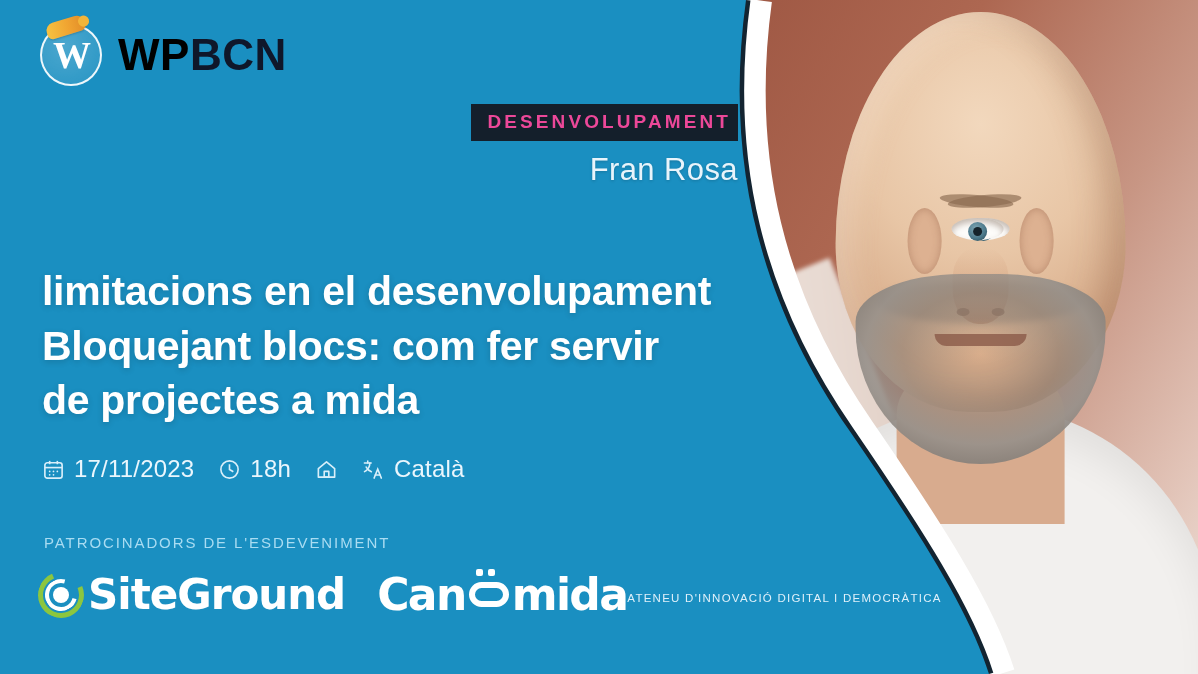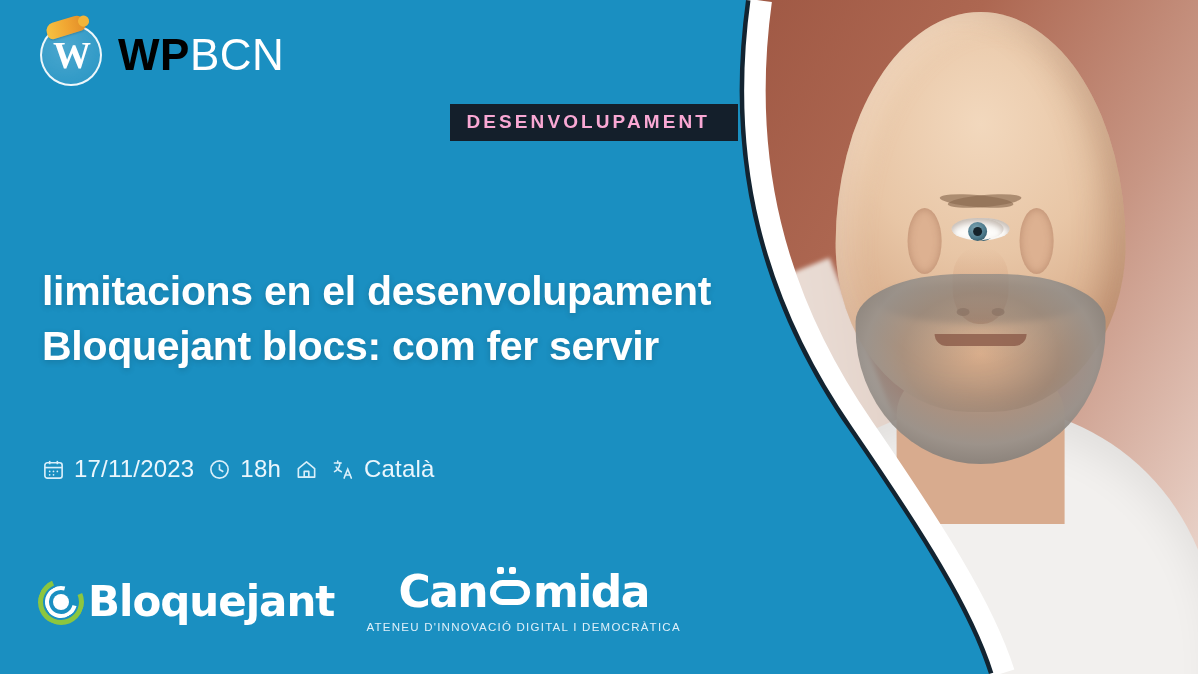--- a/index.html
+++ b/index.html
@@ -94,66 +94,66 @@
   .wp-mark .wglyph{position:absolute;inset:0;display:flex;align-items:center;justify-content:center;
     color:#ffffff;font-weight:bold;font-size:38px;line-height:1;font-family:"Liberation Serif", serif;letter-spacing:-2px;}
   .wp-mark .cap{position:absolute;left:6px;top:-5px;width:40px;height:16px;
     background:linear-gradient(95deg,#f6c342 0%,#f0a431 55%,#e08b28 100%);
     border-radius:12px 14px 10px 8px;transform:rotate(-17deg);
     box-shadow:0 1px 2px rgba(0,0,0,.18);}
   .wp-mark .cap:after{content:"";position:absolute;right:-4px;top:2px;width:11px;height:11px;border-radius:50%;
     background:#f3b539;}
   .wp-wordmark{font-size:44px;line-height:1;letter-spacing:.5px;}
   .wp-wordmark .wp{color:#000000;font-weight:bold;}
-  .wp-wordmark .bcn{color:#ffffff;font-weight:400;}
+  .wp-wordmark .bcn{color:#0f172a;font-weight:700;}
 
   
   .track-badge{
     position:absolute;right:460px;top:104px;
-    background:#141f2b;color:#f9a8d4;
+    background:#141f2b;color:#ec4899;
     font-size:19px;font-weight:bold;letter-spacing:3.1px;
-    padding:7px 28px 8px 16px;white-space:nowrap;
+    padding:7px 7px 8px 16px;white-space:nowrap;
   }
   .speaker-name{
     position:absolute;right:460px;top:152px;
     color:#e8f4fb;font-size:31px;font-weight:400;letter-spacing:.4px;white-space:nowrap;
     text-shadow:0 1px 3px rgba(0,0,0,.18);
   }
 
   
   .talk-title{
     position:absolute;left:42px;top:264px;width:770px;
     color:#ffffff;font-weight:bold;font-size:41px;line-height:1.33;
     letter-spacing:-.3px;
     text-shadow:0 2px 6px rgba(0,0,0,.16);
   }
   .talk-title div{white-space:nowrap;}
 
   
-  .meta-row{position:absolute;left:42px;top:455px;display:flex;align-items:center;gap:14px;}
+  .meta-row{position:absolute;left:42px;top:455px;display:flex;align-items:center;gap:24px;}
   .meta-item{display:flex;align-items:center;gap:9px;color:#eaf6fd;font-size:24px;letter-spacing:.2px;}
   .meta-item svg{display:block;}
 
   
   .sponsors-label{
     position:absolute;left:44px;top:534px;
     color:#a9dcf2;font-size:15px;letter-spacing:1.9px;font-weight:500;
   }
   .sponsor-row{position:absolute;left:38px;top:570px;display:flex;align-items:center;gap:32px;}
 
   
   .sg{display:flex;align-items:center;gap:4px;}
   .sg-mark{position:relative;width:46px;height:46px;}
   .sg-mark .o1{position:absolute;inset:0;border-radius:50%;border:5px solid #8cc63f;border-top-color:transparent;transform:rotate(22deg);}
   .sg-mark .o2{position:absolute;inset:7px;border-radius:50%;border:4px solid #ffffff;border-right-color:transparent;transform:rotate(-30deg);}
   .sg-mark .o3{position:absolute;inset:15px;border-radius:50%;background:#ffffff;}
   .sg-text{color:#ffffff;font-size:42px;font-weight:bold;letter-spacing:-1px;font-family:"DejaVu Sans", sans-serif;}
 
   
-  .cd{display:flex;flex-direction:column;align-items:center;}
+  .cd{display:flex;flex-direction:row;align-items:center;}
   .cd-main{display:flex;align-items:center;color:#ffffff;font-size:44px;font-weight:bold;letter-spacing:-1.6px;line-height:1;font-family:"DejaVu Sans", sans-serif;}
   .cd-o{position:relative;display:inline-block;width:40px;height:25px;margin:0 3px;}
   .cd-o .pill{position:absolute;bottom:0;left:0;width:40px;height:25px;border-radius:13px;border:6px solid #ffffff;box-sizing:border-box;}
   .cd-o .d1{position:absolute;top:-13px;left:7px;width:7px;height:7px;border-radius:2px;background:#ffffff;}
   .cd-o .d2{position:absolute;top:-13px;left:19px;width:7px;height:7px;border-radius:2px;background:#ffffff;}
   .cd-tag{color:#dff0fa;font-size:11.5px;letter-spacing:1.25px;margin-top:7px;white-space:nowrap;text-align:center;}
 </style>
 </head>
 <body>
 
@@ -210,24 +210,26 @@
       <div class="wglyph">W</div>
       <div class="cap"></div>
     </div>
     <div class="wp-wordmark">
       <span class="wp">WP</span><span class="bcn">BCN</span>
     </div>
   </div>
 
   <div class="track-badge">DESENVOLUPAMENT</div>
 
+  <div class="speaker-name">Fran Rosa</div>
 
   <div class="talk-title">
     <div>limitacions en el desenvolupament</div>
     <div>Bloquejant blocs: com fer servir</div>
+    <div>de projectes a mida</div>
   </div>
 
   <div class="meta-row">
 
     <div class="meta-item">
       <span>
         <svg width="23" height="23" viewBox="0 0 24 24" fill="none" stroke="#d9effa" stroke-width="1.7">
           <rect x="3" y="5" width="18" height="16" rx="2.5"></rect>
           <line x1="3" y1="10" x2="21" y2="10"></line>
           <line x1="8" y1="3" x2="8" y2="6.5"></line>
@@ -269,30 +271,31 @@
           <path d="M8.2 5.2 C8.2 9.6 5.6 12.6 2.6 14.2"></path>
           <path d="M4.4 9.4 C5.9 12.1 7.9 13.6 9.8 14.4"></path>
           <path d="M12.6 21 L16.4 11.6 L20.2 21"></path>
           <path d="M13.9 17.8 H18.9"></path>
         </svg>
       </span>
       <span>Català</span>
     </div>
   </div>
 
+  <div class="sponsors-label">PATROCINADORS DE L'ESDEVENIMENT</div>
 
   <div class="sponsor-row">
 
     <div class="sg">
       <div class="sg-mark">
         <div class="o1"></div>
         <div class="o2"></div>
         <div class="o3"></div>
       </div>
-      <div class="sg-text">Bloquejant</div>
+      <div class="sg-text">SiteGround</div>
     </div>
 
     <div class="cd">
       <div class="cd-main">
         <span>Can</span>
         <span class="cd-o">
           <span class="pill"></span>
           <span class="d1"></span>
           <span class="d2"></span>
         </span>

